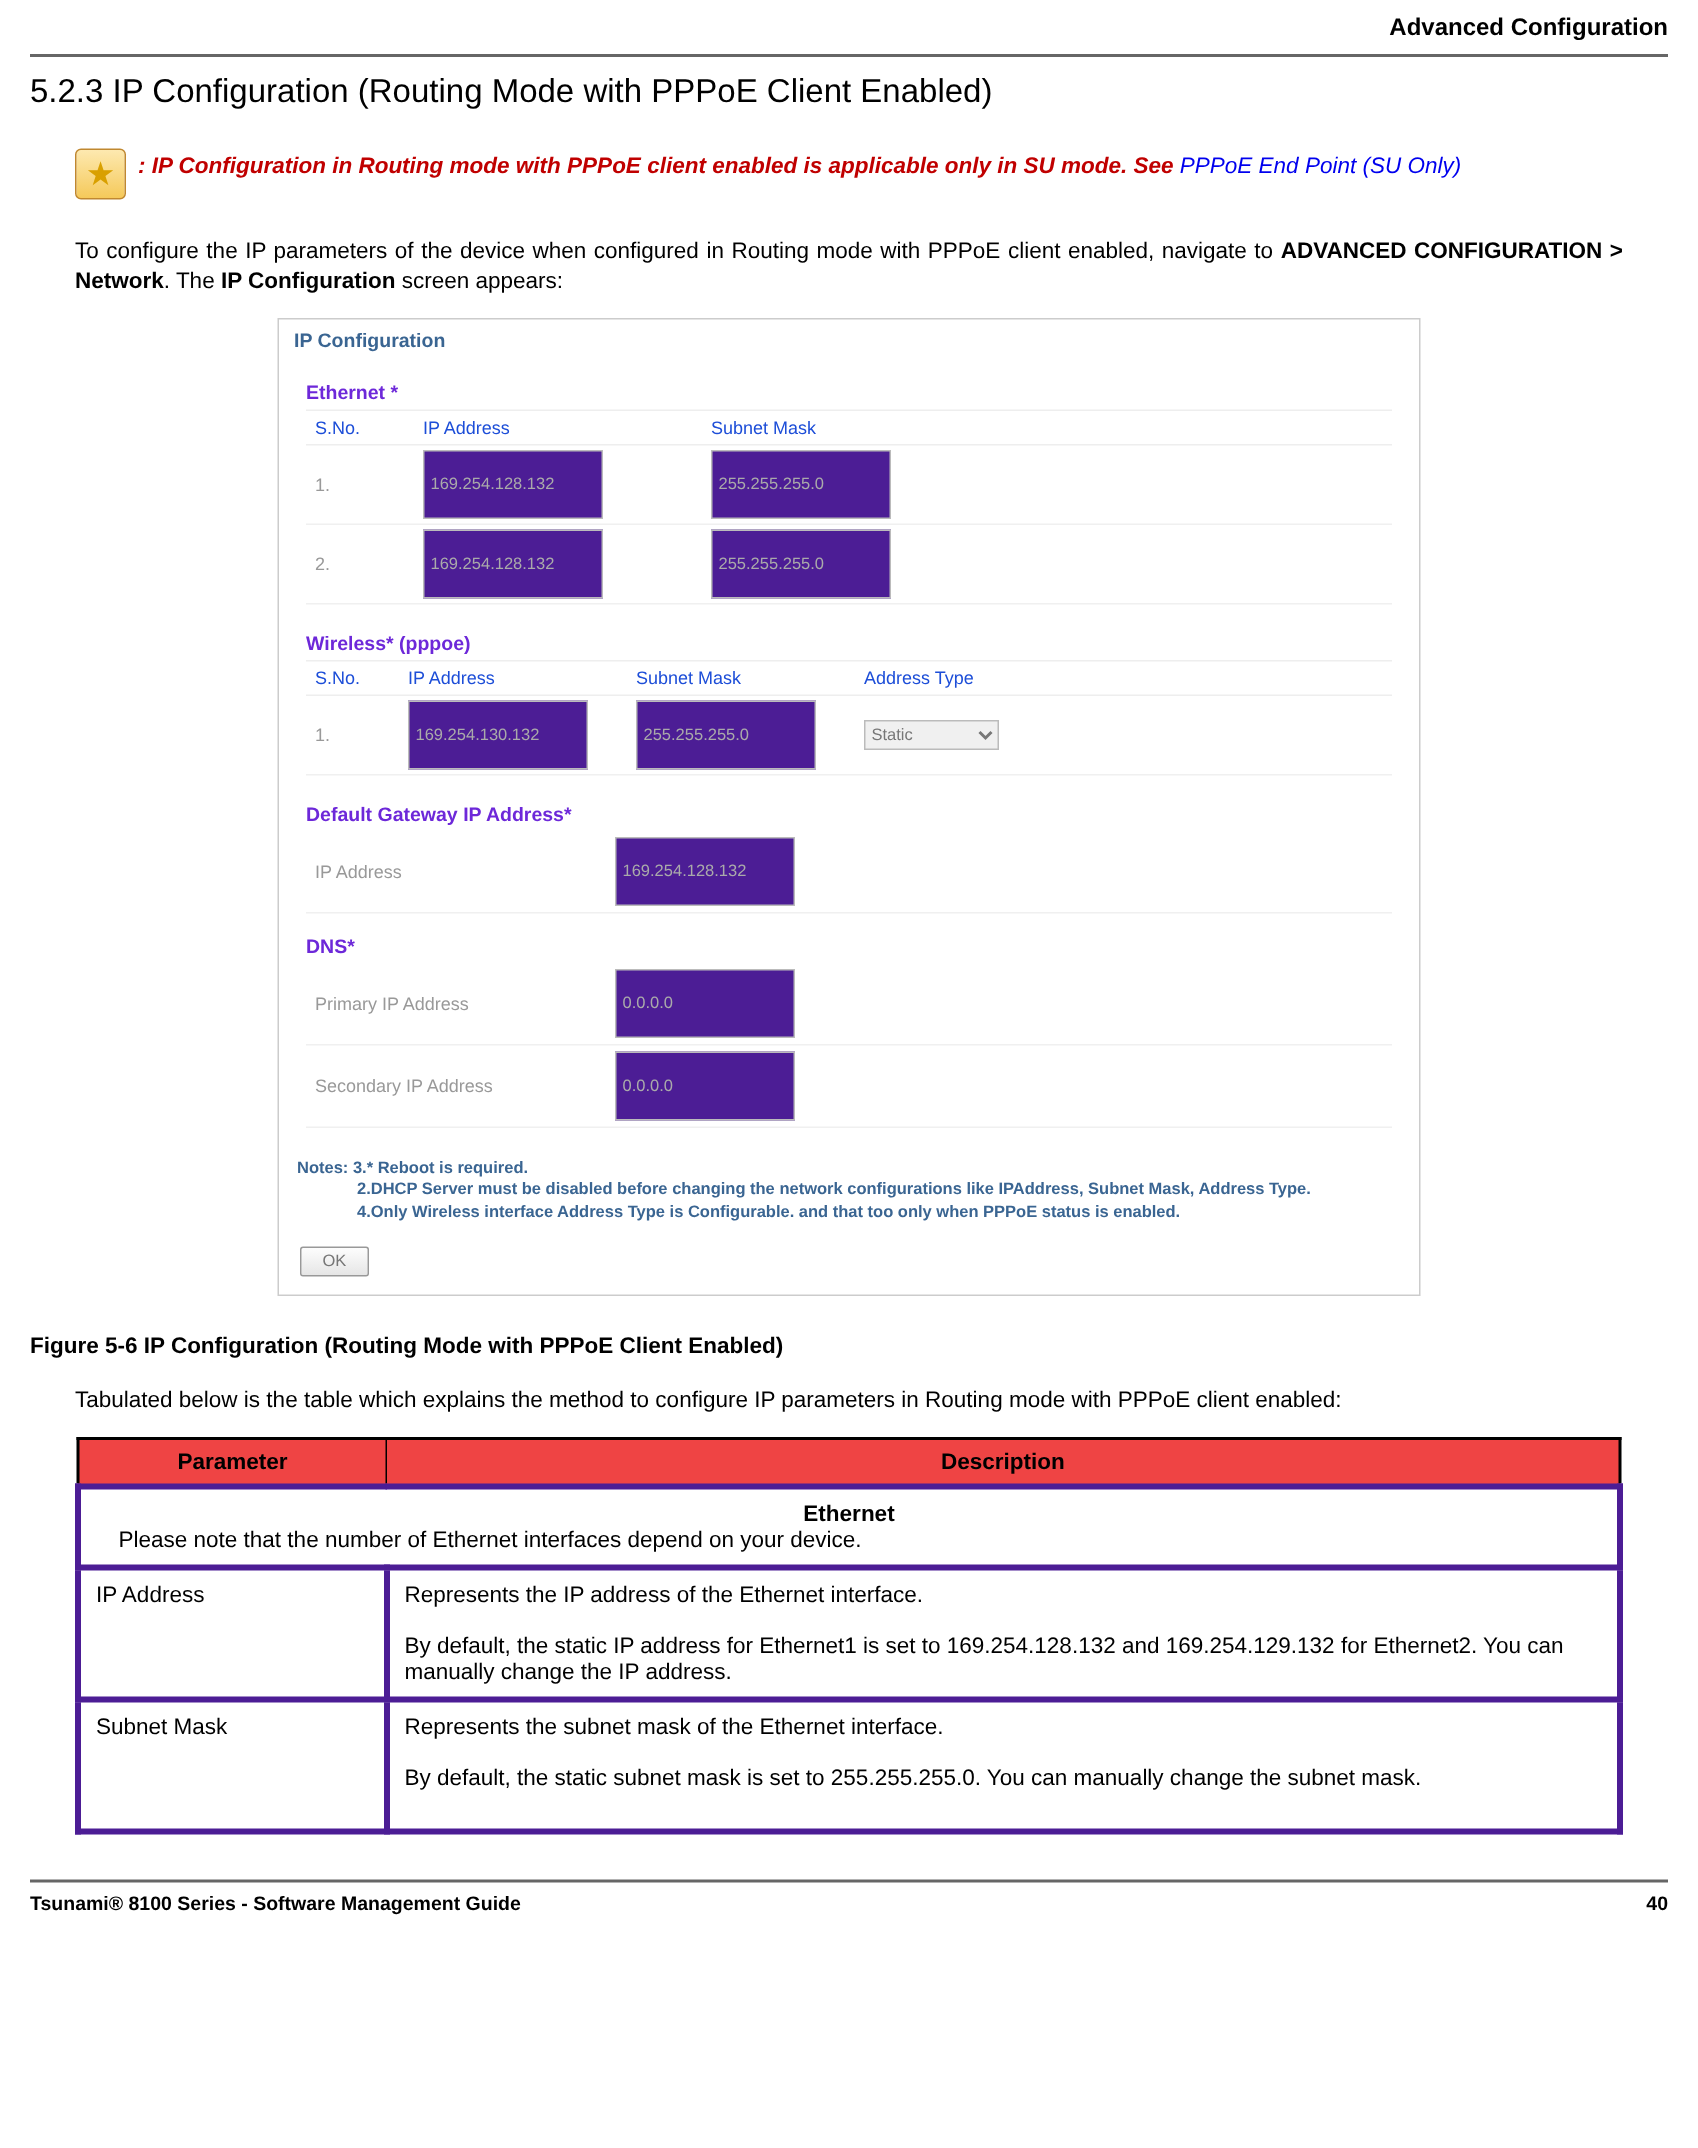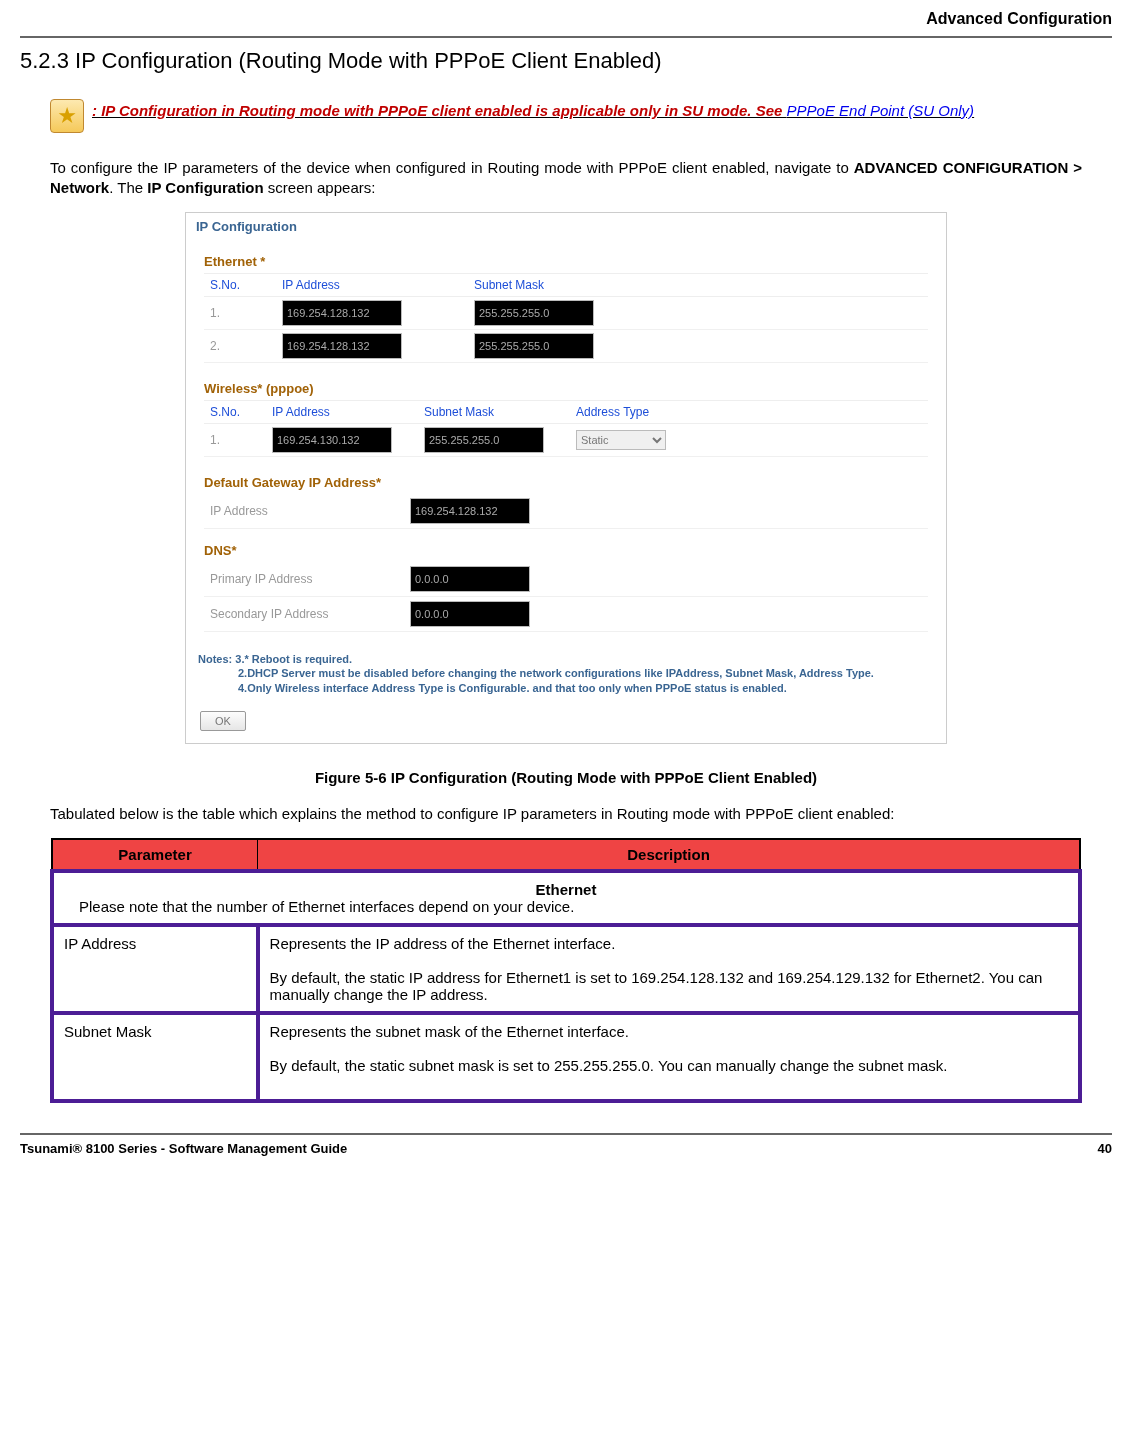--- a/index.html
+++ b/index.html
@@ -45,21 +45,20 @@
       color: #d9a000;
       margin-right: 8px;
       flex-shrink: 0;
     }
     .note-text {
       font-style: italic;
       font-weight: bold;
       font-size: 15px;
       line-height: 1.3;
       padding-top: 2px;
-      text-decoration: underline;
     }
     .note-red { color: #c00000; }
     .note-blue { color: #0000ee; font-weight: normal; }
     .body-text {
       margin: 15px 30px;
       text-align: justify;
       font-size: 15px;
       line-height: 1.3;
     }
     .body-text b { font-weight: bold; }
@@ -74,21 +73,21 @@
     }
     .scr-title-bar {
       color: #3a6592;
       font-weight: bold;
       font-size: 13px;
       padding: 6px 10px 12px 10px;
       border-bottom: 0;
     }
     .scr-pad { padding: 0 18px 10px 18px; }
     .scr-section-h {
-      color: #a16207;
+      color: #6d28d9;
       font-weight: bold;
       font-size: 13px;
       margin: 8px 0 4px 0;
     }
     .scr-table { width: 100%; border-collapse: collapse; }
     .scr-table th {
       text-align: left;
       font-weight: normal;
       color: #1d4ed8;
       font-size: 12px;
@@ -97,23 +96,23 @@
       border-bottom: 1px solid #eee;
     }
     .scr-table td {
       padding: 3px 6px;
       color: #999;
       font-size: 12px;
       border-bottom: 1px solid #f0f0f0;
     }
     .scr-input {
       border: 1px solid #bbb;
-      background: #000000;
+      background: #4c1d95;
       color: #aaa;
-      padding: 4px 4px;
+      padding: 14px 4px;
       font-size: 11px;
       width: 110px;
       height: 16px;
       box-sizing: content-box;
     }
     .scr-select {
       border: 1px solid #bbb;
       background: #f0f0f0;
       color: #777;
       font-size: 11px;
@@ -139,21 +138,20 @@
       margin: 6px 14px 12px 14px;
       padding: 3px 14px;
       border: 1px solid #999;
       background: linear-gradient(#fdfdfd,#e6e6e6);
       color: #777;
       font-size: 11px;
       border-radius: 2px;
       cursor: pointer;
     }
     .figure-caption {
-      text-align: center;
       font-weight: bold;
       font-size: 15px;
       margin: 25px 0 18px 0;
     }
     .param-table {
       margin: 10px 30px;
       border-collapse: collapse;
       width: calc(100% - 60px);
       border: 2px solid #000;
     }

